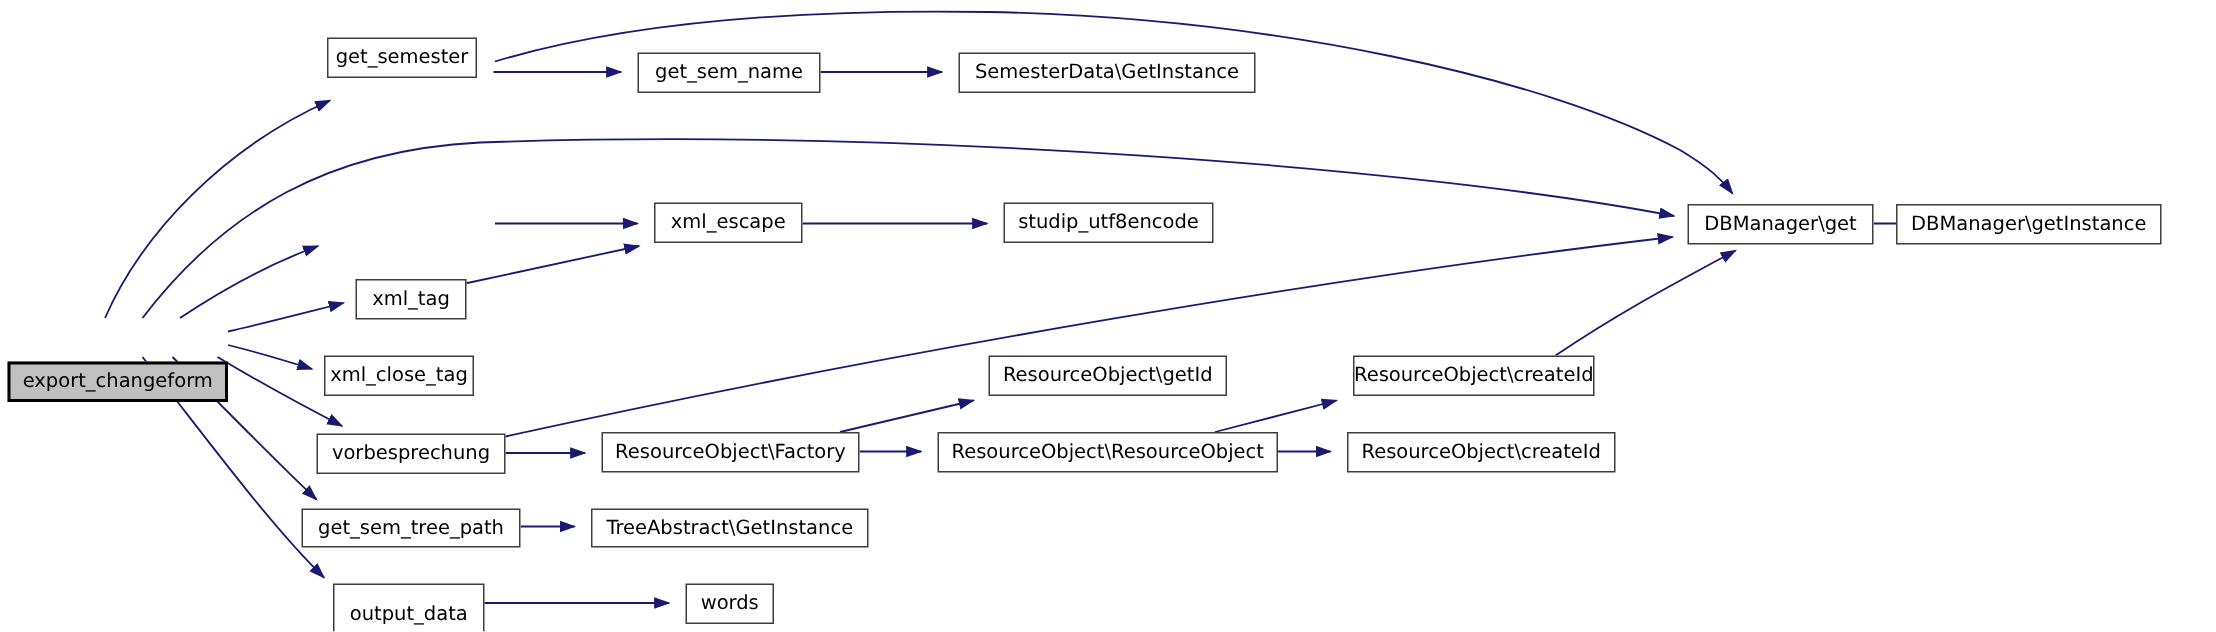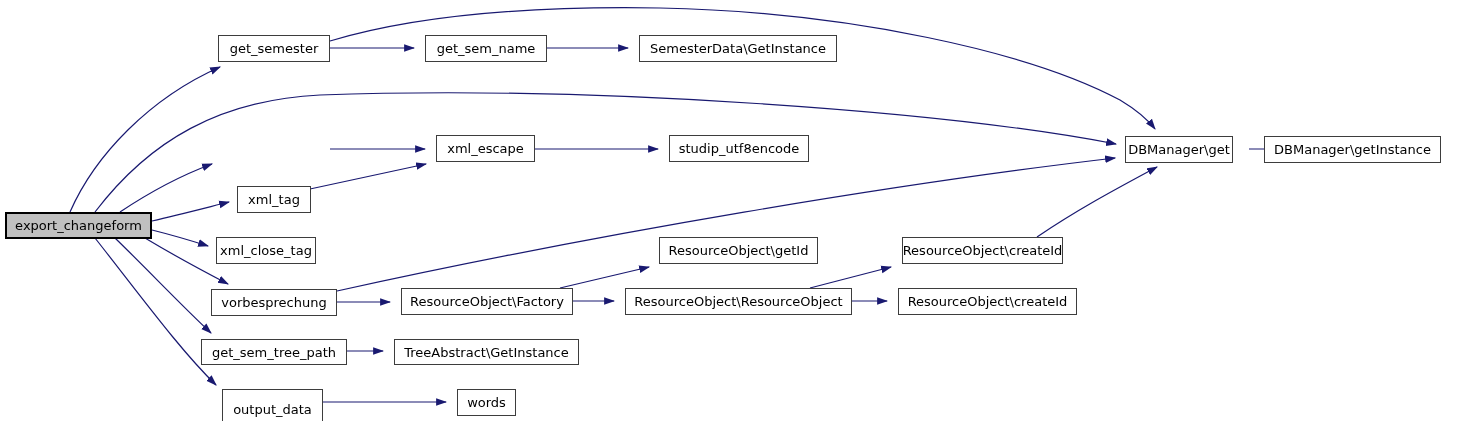--- a/index.html
+++ b/index.html
@@ -18,20 +18,21 @@
     border:1px solid #3d3d3d;
     display:flex;align-items:center;justify-content:center;
     font-size:13px;color:#000;
     white-space:nowrap;
     cursor:pointer;
   }
   .node.selected{
     background:#c0c0c0;
     border:2px solid #000;
     cursor:default;
+    margin-top:29px;
   }
 </style>
 </head>
 <body>
 
 <div class="canvas">
 
   <svg class="edges" viewBox="0 0 1477 421" xmlns="http://www.w3.org/2000/svg">
     <defs>
       <marker id="arrow" markerUnits="userSpaceOnUse" markerWidth="11" markerHeight="9" viewBox="0 0 10 7" refX="9" refY="3.5" orient="auto">
@@ -61,21 +62,21 @@
       <path d="M 852 301 L 887 301" marker-end="url(#arrow)"></path>
       <path d="M 1037 237 C 1080 208, 1118 188, 1157 167" marker-end="url(#arrow)"></path>
       <path d="M 347 351 L 383 351" marker-end="url(#arrow)"></path>
       <path d="M 322 402 L 446 402" marker-end="url(#arrow)"></path>
       <path d="M 1249 149 L 1285 149" marker-end="url(#arrow)"></path>
     </g>
   </svg>
 
   <div class="node selected" style="left:5px;top:212px;width:147px;height:27px">export_changeform</div>
 
-  <div class="node" style="left:218px;top:35px;width:112px;height:27px">get_semester</div>
+  <div class="node" style="left:218px;top:25px;width:100px;height:27px">get_semester</div>
 
   <div class="node" style="left:425px;top:35px;width:122px;height:27px">get_sem_name</div>
 
   <div class="node" style="left:639px;top:35px;width:198px;height:27px">SemesterData\GetInstance</div>
 
 
   <div class="node" style="left:436px;top:135px;width:99px;height:27px">xml_escape</div>
 
   <div class="node" style="left:669px;top:135px;width:140px;height:27px">studip_utf8encode</div>
 
@@ -96,17 +97,17 @@
   <div class="node" style="left:898px;top:288px;width:179px;height:27px">ResourceObject\createId</div>
 
   <div class="node" style="left:201px;top:339px;width:146px;height:26px">get_sem_tree_path</div>
 
   <div class="node" style="left:394px;top:339px;width:185px;height:26px">TreeAbstract\GetInstance</div>
 
   <div class="node" style="left:222px;top:389px;width:101px;height:41px">output_data</div>
 
   <div class="node" style="left:457px;top:389px;width:59px;height:27px">words</div>
 
-  <div class="node" style="left:1125px;top:136px;width:108px;height:27px">DBManager\get</div>
+  <div class="node" style="left:1125px;top:136px;width:124px;height:27px">DBManager\get</div>
 
   <div class="node" style="left:1264px;top:136px;width:177px;height:27px">DBManager\getInstance</div>
 
 </div>
 
 </body></html>

